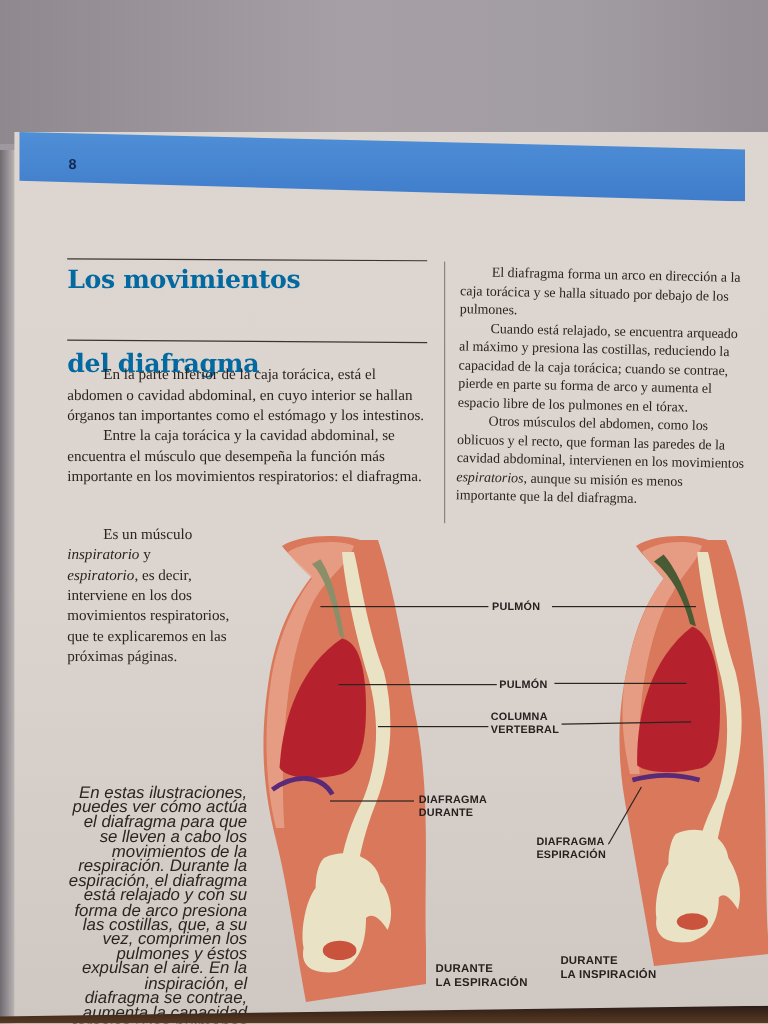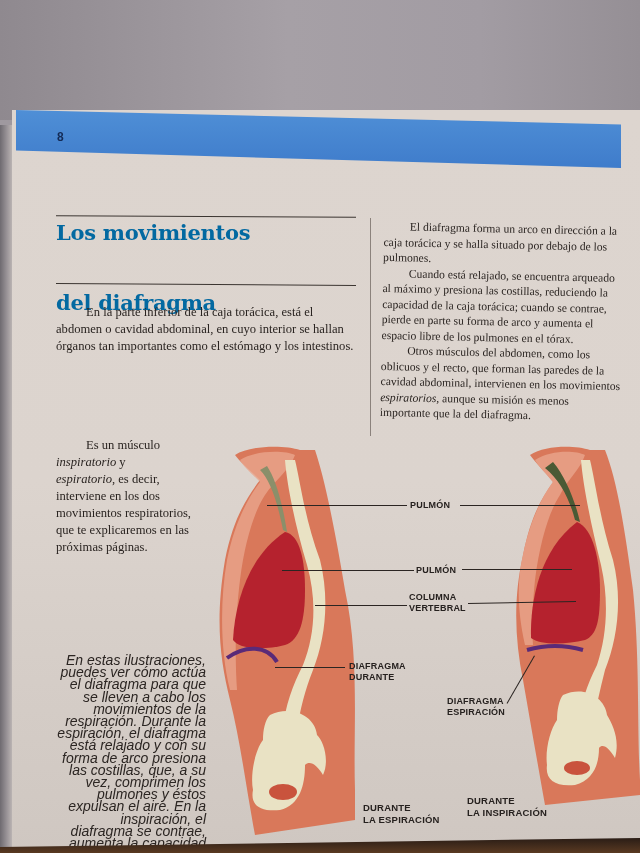--- a/index.html
+++ b/index.html
@@ -91,20 +91,21 @@
 
 <div class="rule" style="left:56px; top:216px; width:300px; transform:rotate(0.3deg);"></div>
 <div class="title">
   <span>Los movimientos</span>
   <span class="line2">del diafragma</span>
 </div>
 <div class="rule" style="left:56px; top:284px; width:300px; transform:rotate(0.4deg);"></div>
 
 <div class="body-left">
   <p>En la parte inferior de la caja torácica, está el abdomen o cavidad abdominal, en cuyo interior se hallan órganos tan importantes como el estómago y los intestinos.</p>
+  <p>Entre la caja torácica y la cavidad abdominal, se encuentra el músculo que desempeña la función más importante en los movimientos respiratorios: el diafragma.</p>
 </div>
 <div class="body-left2">
   <p><span class="indent">Es un músculo</span><em>inspiratorio</em><span> y</span><br><em>espiratorio</em><span>, es decir, interviene en los dos movimientos respiratorios, que te explicaremos en las próximas páginas.</span></p>
 </div>
 
 <div class="col-divider"></div>
 <div class="body-right">
   <p>El diafragma forma un arco en dirección a la caja torácica y se halla situado por debajo de los pulmones.</p>
   <p>Cuando está relajado, se encuentra arqueado al máximo y presiona las costillas, reduciendo la capacidad de la caja torácica; cuando se contrae, pierde en parte su forma de arco y aumenta el espacio libre de los pulmones en el tórax.</p>
   <p><span>Otros músculos del abdomen, como los oblicuos y el recto, que forman las paredes de la cavidad abdominal, intervienen en los movimientos </span><em>espiratorios</em><span>, aunque su misión es menos importante que la del diafragma.</span></p>

